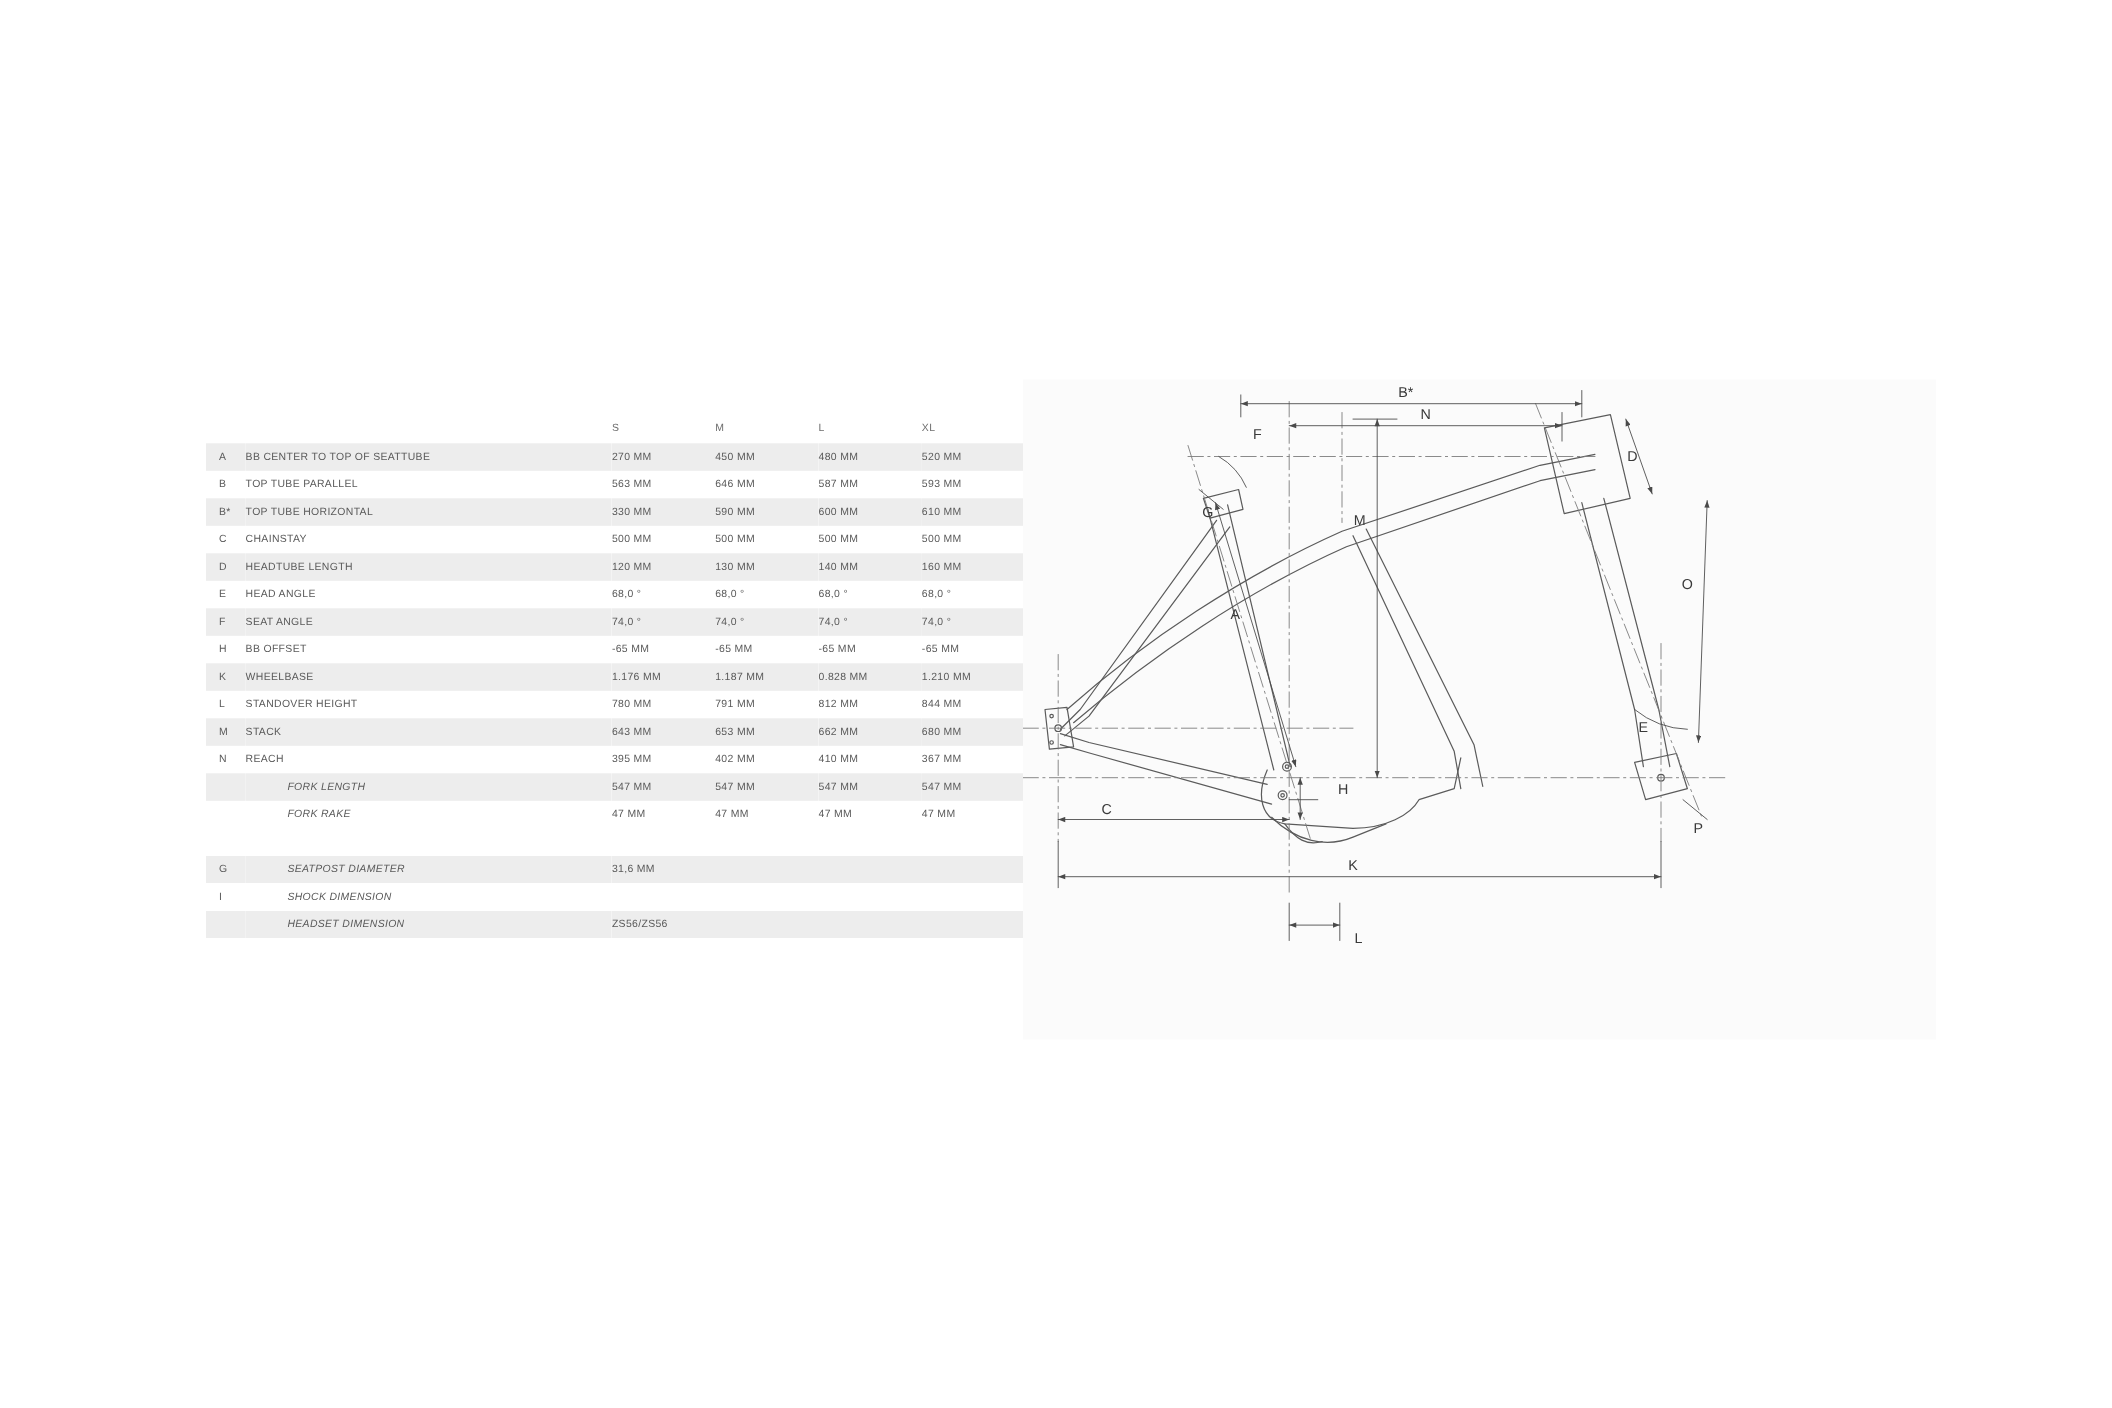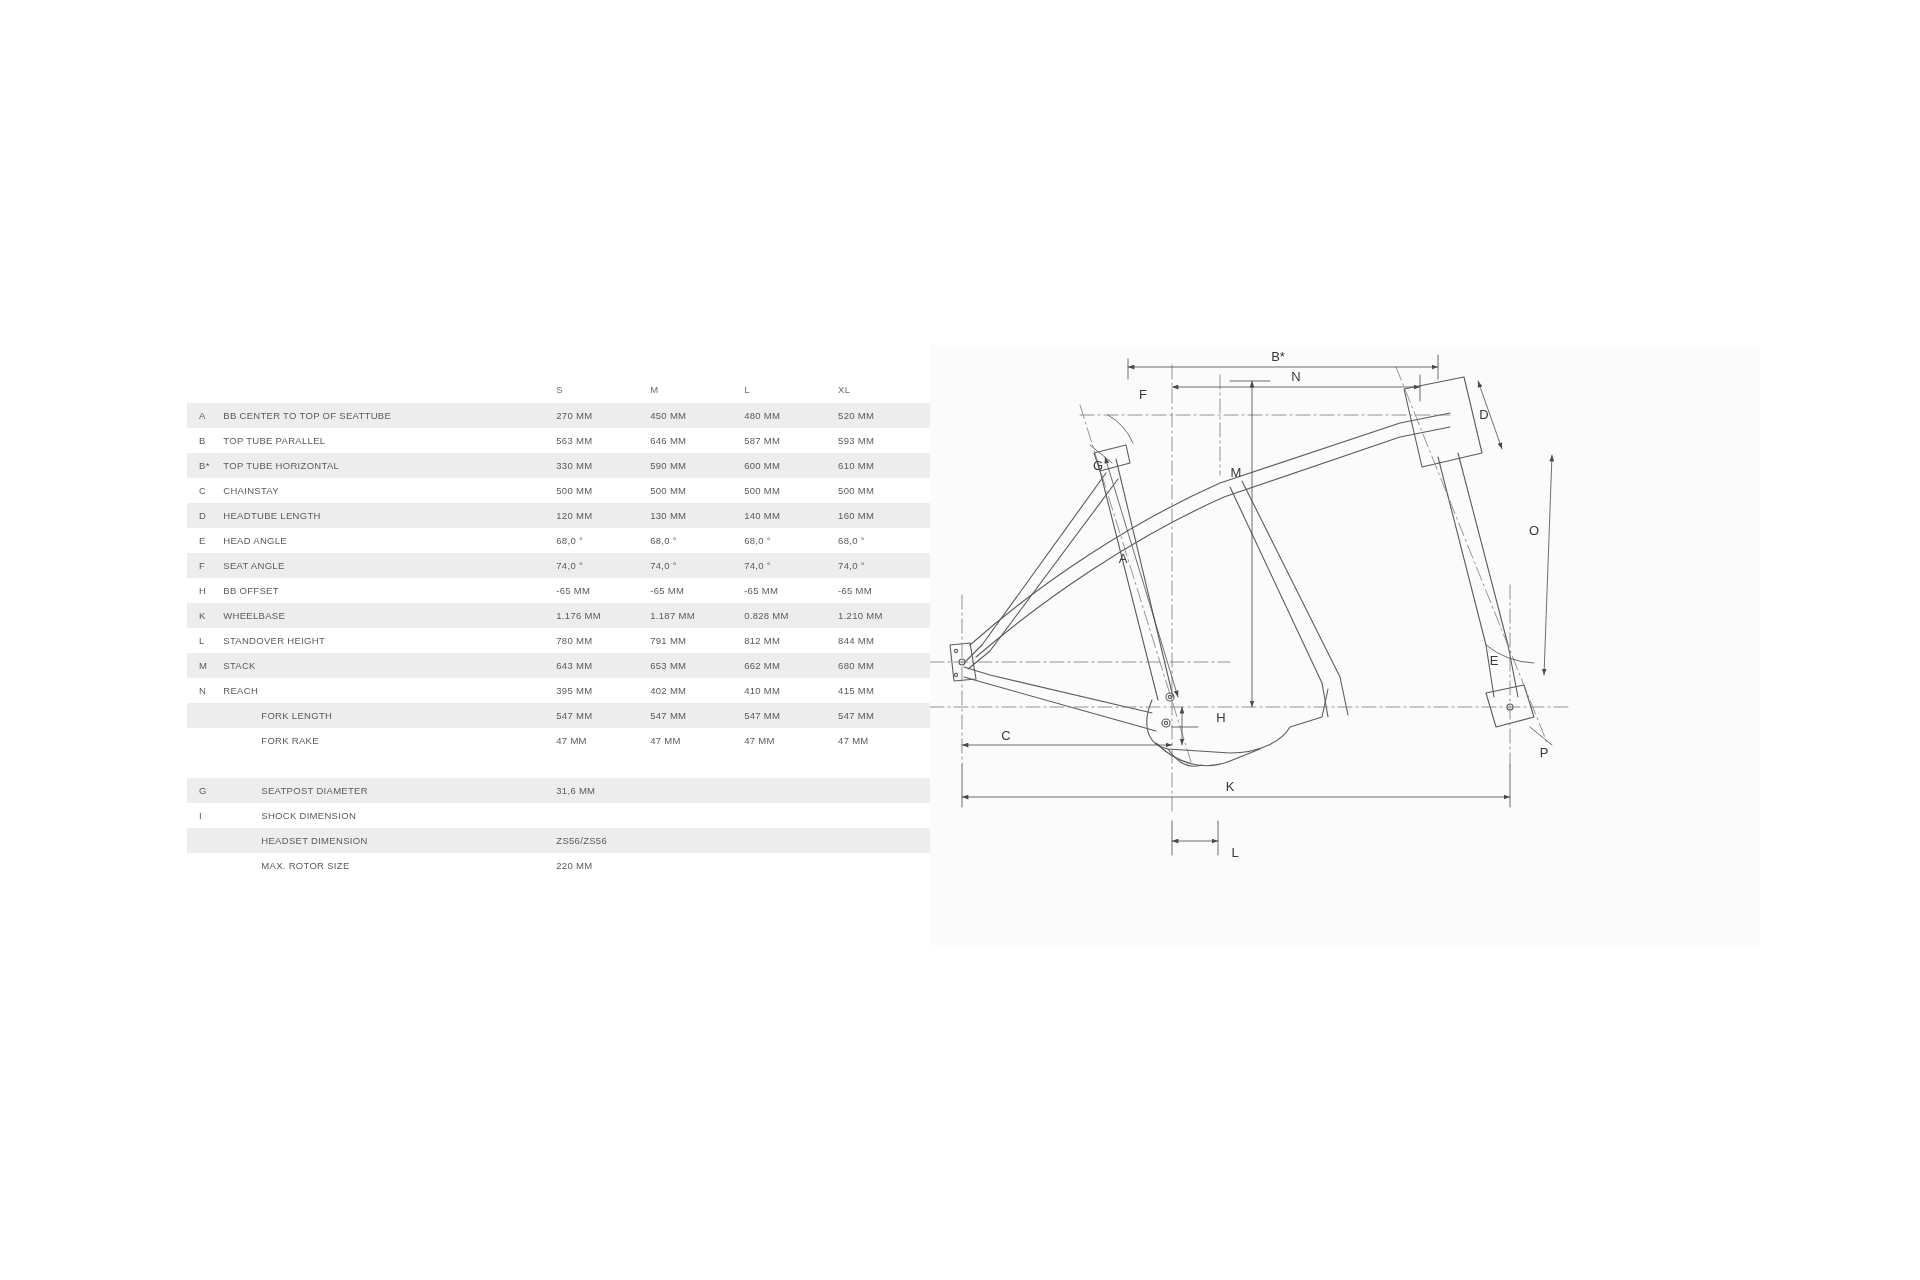--- a/index.html
+++ b/index.html
@@ -48,21 +48,21 @@
     height: 28px;
   }
   .col-letter { width: 34px; padding-left: 12px !important; }
   .col-name   { width: 312px; }
   .col-size   { width: 88px; }
   .row-alt td { background: #ededed; }
   .row-plain td { background: #ffffff; }
   .hdr-row th { background: #ffffff; }
   .cell-letter { padding-left: 12px !important; color: #707070; }
   .cell-name   { padding-left: 0px; margin-left: 28px; }
-  .cell-name.indent { padding-left: 38px !important; }
+  .cell-name.indent { padding-left: 38px !important; font-style: italic; }
   .cell-val    { padding-left: 0px; }
   .hdr-size { padding-left: 0px; }
 
   .spacer-row td { height: 18px; background: #ffffff; }
 
   
   #drawing-panel {
     position: absolute;
     left: 930px;
     top: 345px;
@@ -204,21 +204,21 @@
           <td class="cell-val">662 MM</td>
           <td class="cell-val">680 MM</td>
         </tr>
 
         <tr class="row-plain">
           <td class="cell-letter">N</td>
           <td class="cell-name">REACH</td>
           <td class="cell-val">395 MM</td>
           <td class="cell-val">402 MM</td>
           <td class="cell-val">410 MM</td>
-          <td class="cell-val">415 MM</td>
+          <td class="cell-val">367 MM</td>
         </tr>
 
         <tr class="row-alt">
           <td class="cell-letter"></td>
           <td class="cell-name indent">FORK LENGTH</td>
           <td class="cell-val">547 MM</td>
           <td class="cell-val">547 MM</td>
           <td class="cell-val">547 MM</td>
           <td class="cell-val">547 MM</td>
         </tr>
@@ -243,25 +243,20 @@
         </tr>
         <tr class="row-plain">
           <td class="cell-letter">I</td>
           <td class="cell-name indent">SHOCK DIMENSION</td>
           <td class="cell-val" colspan="4"></td>
         </tr>
         <tr class="row-alt">
           <td class="cell-letter"></td>
           <td class="cell-name indent">HEADSET DIMENSION</td>
           <td class="cell-val" colspan="4">ZS56/ZS56</td>
-        </tr>
-        <tr class="row-plain">
-          <td class="cell-letter"></td>
-          <td class="cell-name indent">MAX. ROTOR SIZE</td>
-          <td class="cell-val" colspan="4">220 MM</td>
         </tr>
       </tbody>
     </table>
   </div>
 
   <div id="drawing-panel">
     <svg width="830" height="600" viewBox="0 0 830 600">
       <g fill="none" stroke="#4a4a4a" stroke-width="1" stroke-linejoin="round" stroke-linecap="round">
 
         <g stroke="#5b5b5b" stroke-width="1.1">

